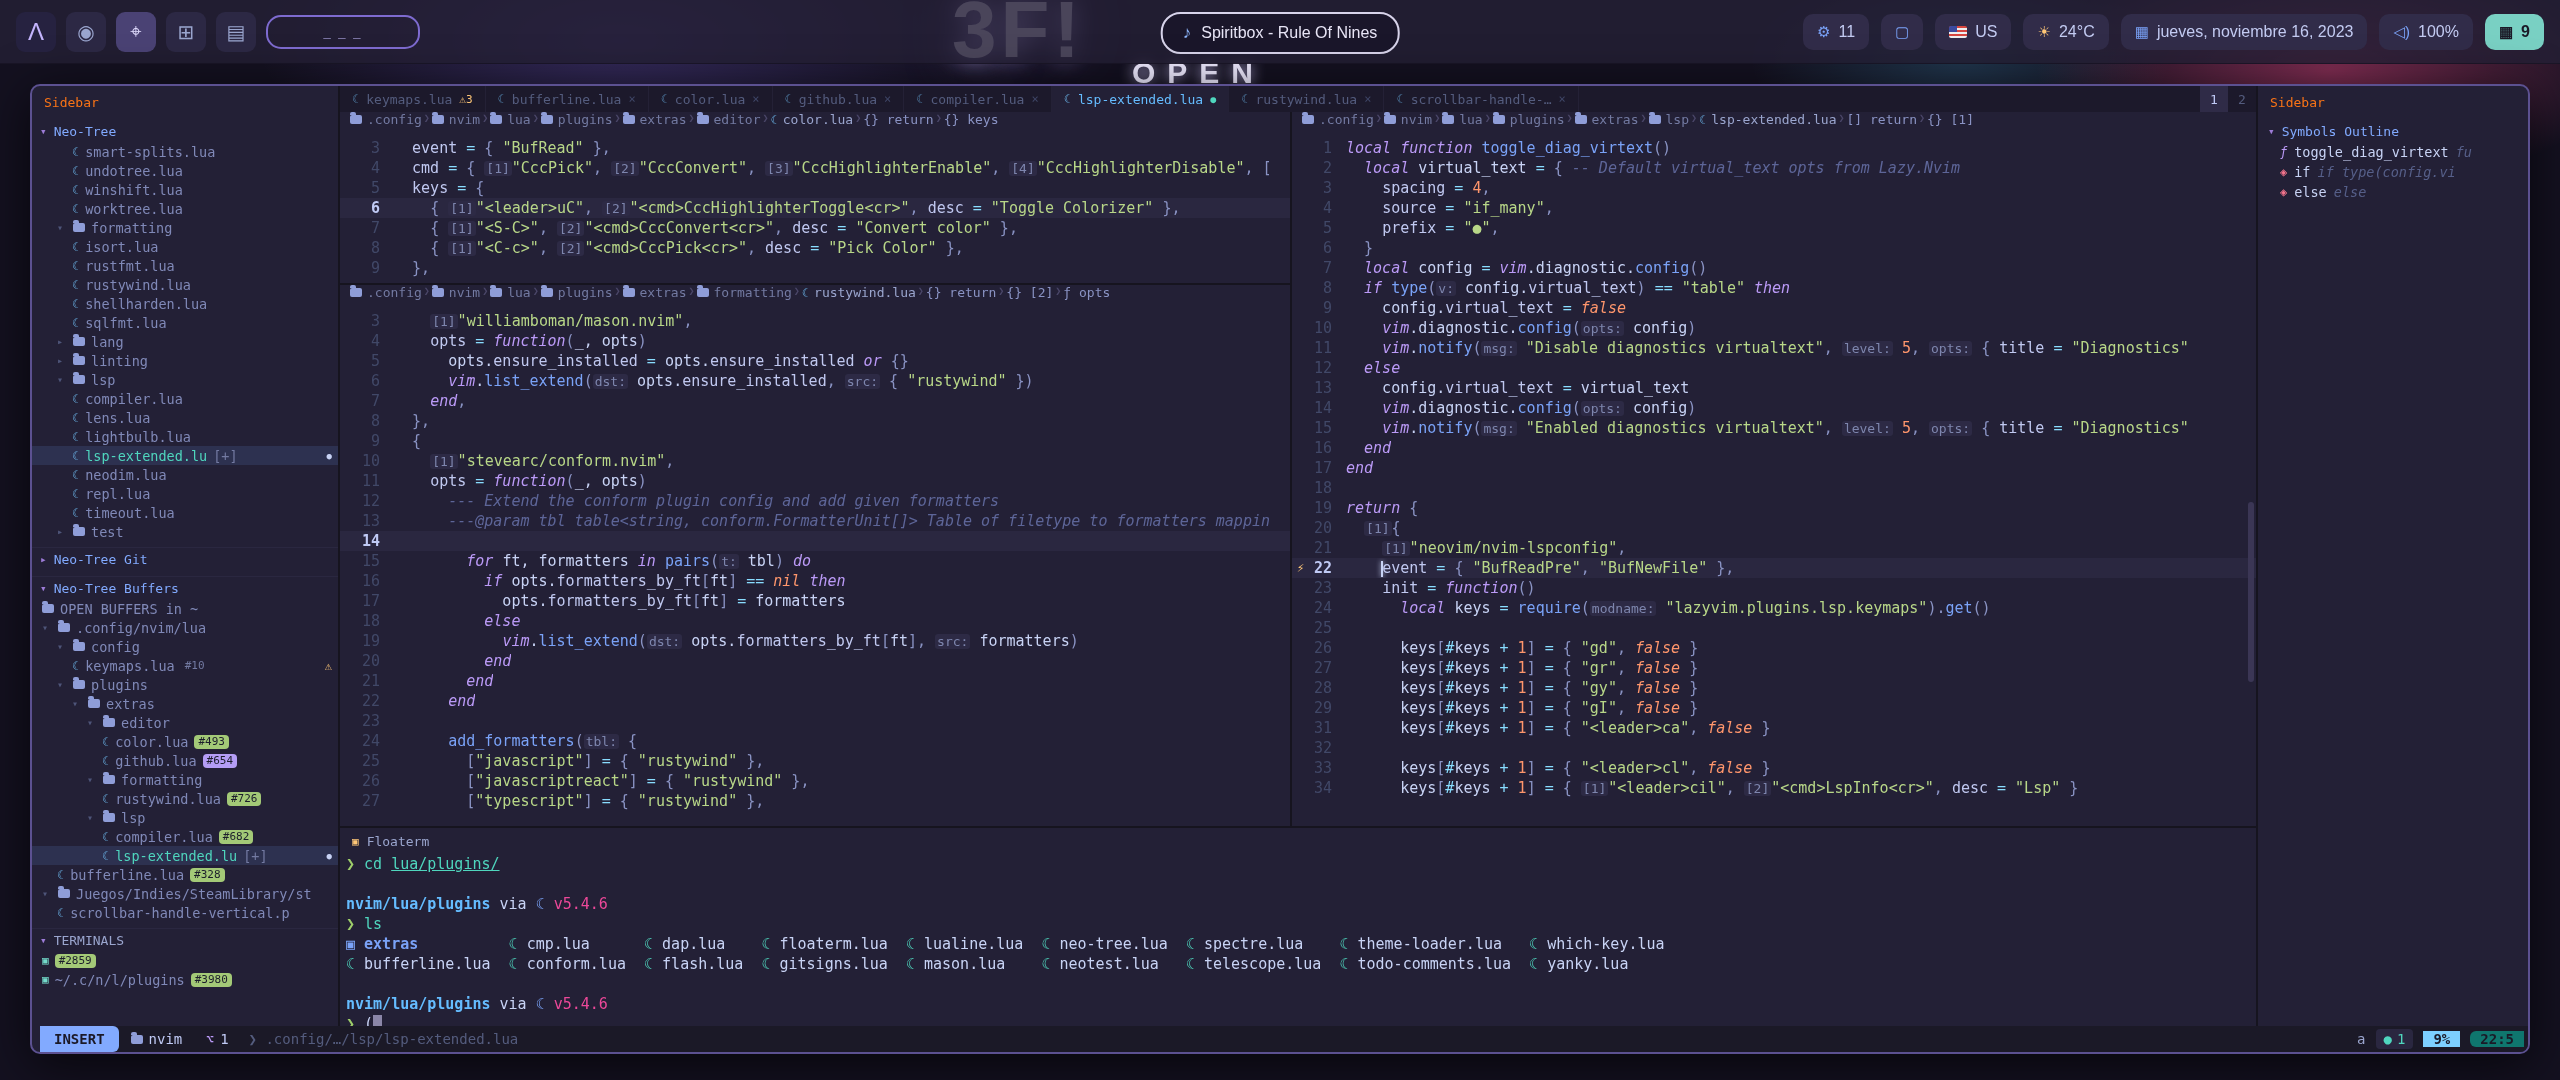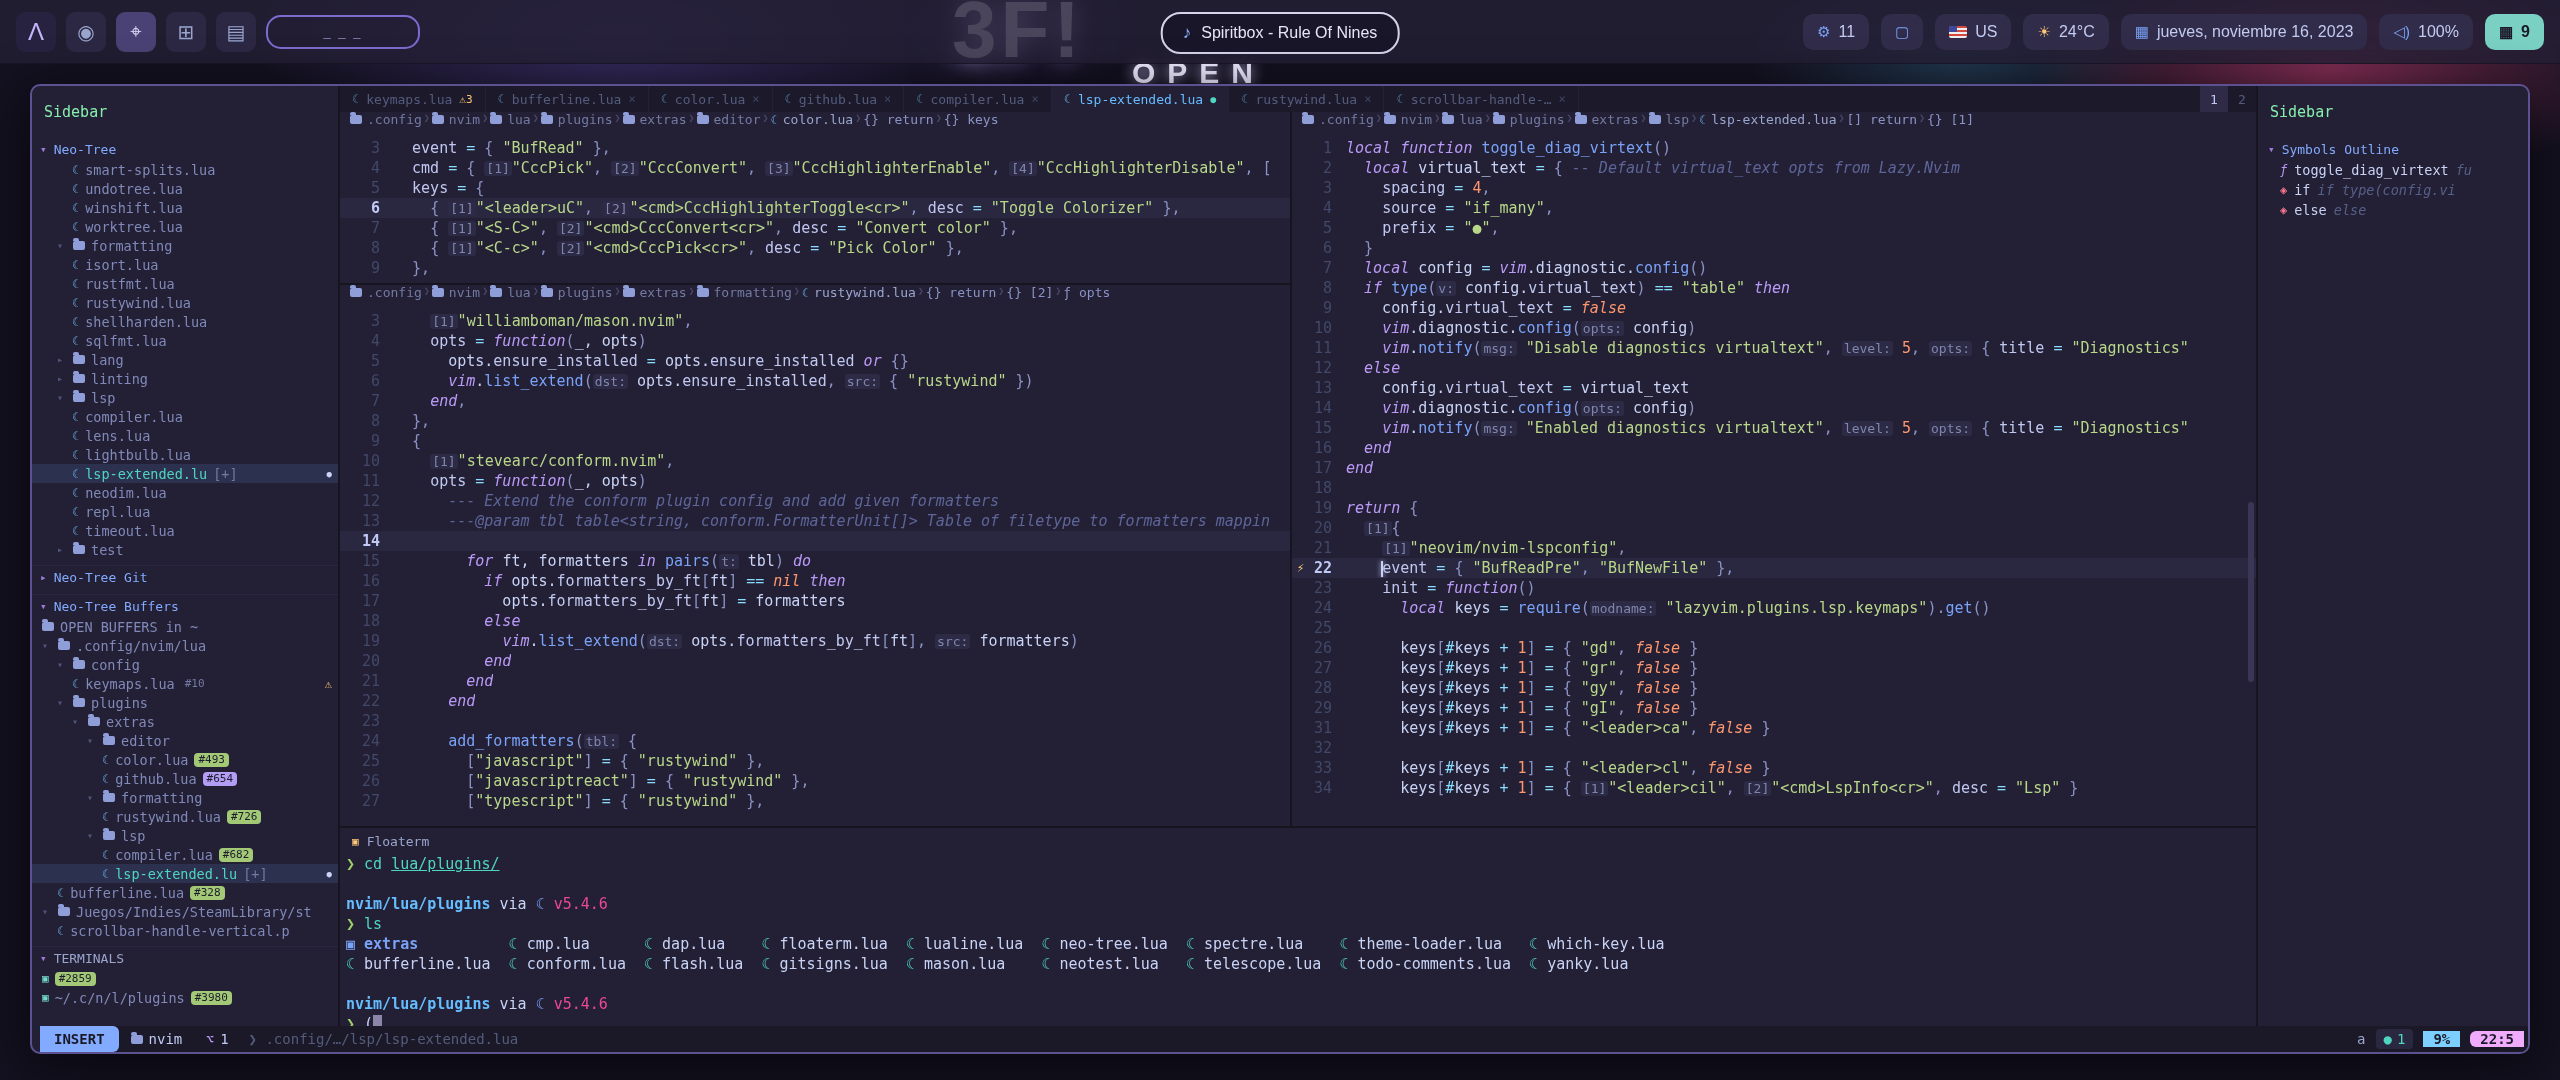--- a/index.html
+++ b/index.html
@@ -42,21 +42,21 @@
   .flagico:before{content:"";position:absolute;left:0;top:0;width:8px;height:6px;background:#3b4a9e;}
   
   .terminal{position:absolute;left:30px;top:84px;width:2500px;height:970px;z-index:2;
     border:2px solid #5c5191;border-radius:10px;background:#232036;box-sizing:border-box;
     box-shadow:0 10px 50px rgba(0,0,0,.65);display:flex;flex-direction:column;overflow:hidden;
     font-family:"DejaVu Sans Mono",monospace;}
   .term-row{flex:1;display:flex;min-height:0;}
   
   .sidebar-left{width:306px;border-right:2px solid #16141f;display:flex;flex-direction:column;overflow:hidden;}
   .sidebar-right{width:270px;border-left:2px solid #16141f;display:flex;flex-direction:column;overflow:hidden;}
-  .winbar{height:26px;line-height:26px;color:#86efac;font-size:15px;padding:13px 12px;flex:none;}
+  .winbar{height:26px;line-height:26px;color:#f97316;font-size:13px;padding:4px 12px;flex:none;}
   .tree{flex:1;overflow:hidden;font-size:13.5px;}
   .sec-head{height:22px;display:flex;align-items:center;gap:7px;padding:0 8px;color:#82aaff;
     font-size:13px;border-top:1px solid #2a2740;margin-top:6px;}
   .sec-head:first-child{margin-top:0;border-top:none;}
   .sec-head .chev{color:#9d7cd8;font-size:11px;}
   .sec-head.plain{color:#9aa5ce;}
   .trow{height:19px;display:flex;align-items:center;gap:6px;color:#8089b8;white-space:nowrap;overflow:hidden;}
   .trow .chev{color:#4e5579;font-size:10px;width:10px;flex:none;}
   .trow.sel{background:#2d3150;color:#4fd6be;}
   .trow.sel .lab{color:#4fd6be;}
@@ -131,21 +131,21 @@
   
   .statusline{height:26px;flex:none;background:#1b1927;display:flex;align-items:center;font-size:14px;color:#9aa5ce;margin-left:8px;}
   .sl-mode{background:#82aaff;color:#1b1927;font-weight:bold;padding:0 14px;height:100%;display:flex;align-items:center;border-radius:0 6px 6px 0;}
   .sl-seg{display:flex;align-items:center;gap:6px;padding:0 12px;color:#c0caf5;}
   .sl-seg .ic{color:#bb9af7;font-size:13px;}
   .sl-path{color:#545c7e;padding:0 8px;}
   .sl-right{margin-left:auto;display:flex;align-items:center;gap:10px;padding-right:4px;}
   .sl-plain{color:#9aa5ce;}
   .sl-chip{background:#2a2740;color:#4fd6be;border-radius:4px;padding:0 8px;display:flex;gap:5px;align-items:center;height:20px;}
   .sl-teal{background:#7dcfff;color:#1b1927;font-weight:bold;padding:0 10px;height:100%;display:flex;align-items:center;}
-  .sl-gold{background:#f0abfc;color:#1b1927;font-weight:bold;padding:0 10px;height:100%;display:flex;align-items:center;border-radius:6px 0 0 6px;}
+  .sl-gold{background:#0f766e;color:#1b1927;font-weight:bold;padding:0 10px;height:100%;display:flex;align-items:center;border-radius:6px 0 0 6px;}
 </style>
 </head>
 <body>
 
 <div class="wallpaper">
   <div class="neon-3f">3F!</div>
   <div class="neon-open">OPEN</div>
 </div>
 
 <header class="topbar">

